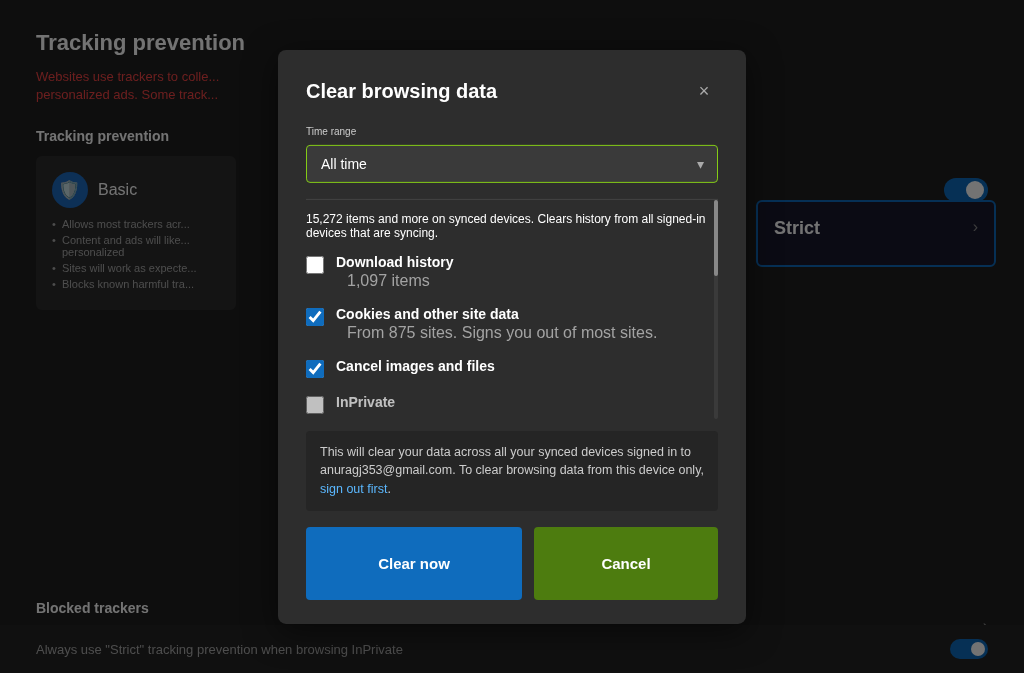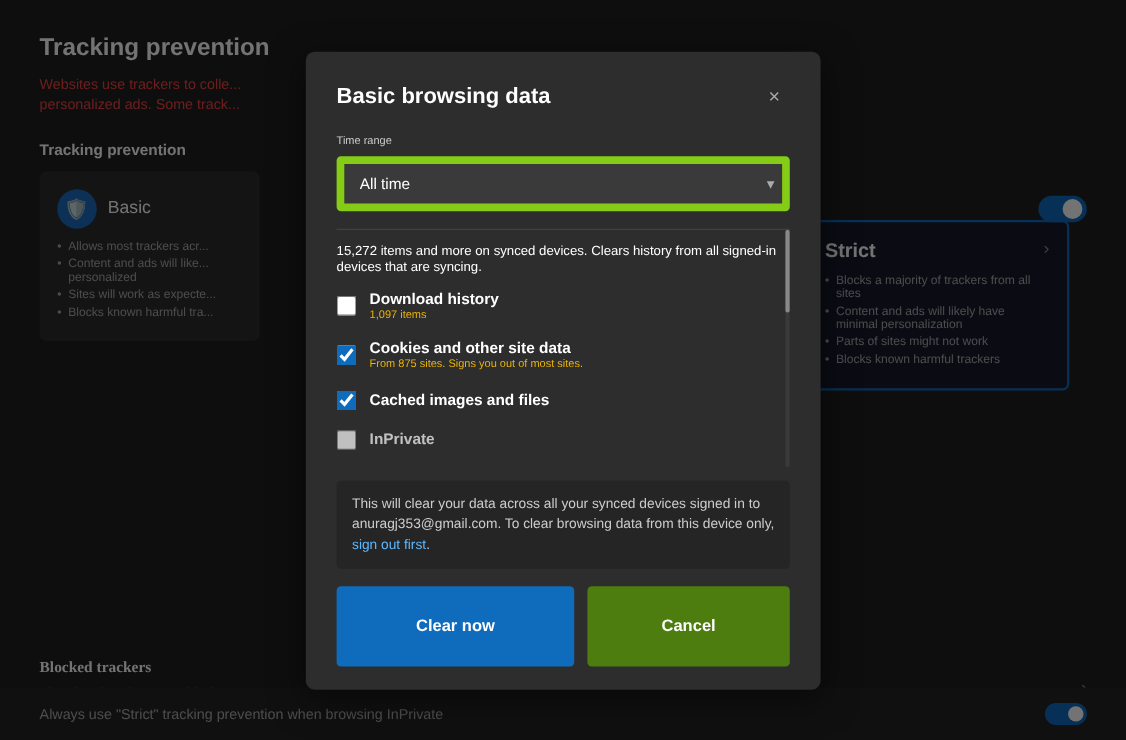--- a/index.html
+++ b/index.html
@@ -100,37 +100,36 @@
       left: 0;
     }
 
     .strict-card {
       background: #1a1a2e;
       border: 2px solid #0f6cbd;
       border-radius: 6px;
       padding: 16px;
       width: 240px;
       position: absolute;
-      right: 52px;
+      right: 28px;
       top: 200px;
     }
 
     .strict-card-title {
       font-size: 18px;
       font-weight: 600;
       color: #ffffff;
       margin-bottom: 10px;
     }
 
     .blocked-title {
       font-size: 14px;
       font-weight: 600;
       color: #ffffff;
       margin-bottom: 7px;
-      font-family: Liberation Serif, serif;
     }
 
     .blocked-subtitle {
       font-size: 12px;
       color: #888;
       margin-bottom: 14px;
     }
 
     .exceptions-title {
       font-size: 14px;
@@ -264,21 +263,21 @@
     }
 
     .select-wrapper {
       position: relative;
       margin-bottom: 16px;
     }
 
     .select-box {
       width: 100%;
       background: #3a3a3a;
-      border: 7px solid #84cc16;
+      border: 1px solid #84cc16;
       border-radius: 4px;
       padding: 10px 40px 10px 14px;
       font-size: 14px;
       color: #ffffff;
       appearance: none;
       cursor: pointer;
       outline: none;
     }
 
     .select-arrow {
@@ -309,44 +308,45 @@
       background: #3a3a3a;
     }
 
     .checkboxes-area::-webkit-scrollbar-thumb {
       background: #666;
       border-radius: 3px;
     }
 
     .checkbox-item {
       display: flex;
-      align-items: center;
+      align-items: flex-start;
       gap: 12px;
       margin-bottom: 16px;
     }
 
     .checkbox-item input[type="checkbox"] {
       width: 18px;
       height: 18px;
       margin-top: 2px;
       accent-color: #0f6cbd;
       cursor: pointer;
       flex-shrink: 0;
     }
 
     .checkbox-label {
       font-size: 14px;
       font-weight: 600;
       color: #ffffff;
     }
 
     .checkbox-sub {
-      font-size: 10px;
-      color: #eab308;
+      font-size: 16px;
+      color: #a3a3a3;
       margin-top: 2px;
+      margin-left: 11px;
     }
 
     .info-box {
       background: #252525;
       border-radius: 4px;
       padding: 12px 14px;
       margin-top: 12px;
       margin-bottom: 16px;
       font-size: 12.5px;
       color: #cccccc;
@@ -406,26 +406,20 @@
         <li>Allows most trackers acr...</li>
         <li>Content and ads will like... personalized</li>
         <li>Sites will work as expecte...</li>
         <li>Blocks known harmful tra...</li>
       </ul>
     </div>
   </div>
 
   <div class="strict-card">
     <div class="strict-card-title">Strict</div>
-    <ul class="card-bullets">
-      <li>Blocks a majority of trackers from all sites</li>
-      <li>Content and ads will likely have minimal personalization</li>
-      <li>Parts of sites might not work</li>
-      <li>Blocks known harmful trackers</li>
-    </ul>
     <div style="position:absolute;right:16px;top:16px;">
       <span class="chevron">›</span>
     </div>
   </div>
 
   <div style="position:absolute;top:178px;right:36px;">
     <div class="toggle"></div>
   </div>
 
   <div style="margin-top:280px;">
@@ -448,21 +442,21 @@
 
 <div class="bottom-bar">
   <span>Always use "Strict" tracking prevention when browsing InPrivate</span>
   <div class="toggle-small"></div>
 </div>
 
 <div class="overlay"></div>
 
 <div class="modal">
   <div class="modal-header">
-    <h2 class="modal-title">Basic browsing data</h2>
+    <h2 class="modal-title">Clear browsing data</h2>
     <button class="close-btn">×</button>
   </div>
 
   <div class="field-label">Time range</div>
   <div class="select-wrapper">
     <select class="select-box">
       <option>All time</option>
       <option>Last hour</option>
       <option>Last 24 hours</option>
       <option>Last 7 days</option>
@@ -488,21 +482,21 @@
         <input type="checkbox" id="cookies" checked="" style="">
         <div>
           <div class="checkbox-label">Cookies and other site data</div>
           <div class="checkbox-sub">From 875 sites. Signs you out of most sites.</div>
         </div>
       </div>
 
       <div class="checkbox-item">
         <input type="checkbox" id="cached" checked="" style="">
         <div>
-          <div class="checkbox-label">Cached images and files</div>
+          <div class="checkbox-label">Cancel images and files</div>
         </div>
       </div>
 
       <div class="checkbox-item" style="opacity:0.7;">
         <input type="checkbox" id="passwords" style="">
         <div>
           <div class="checkbox-label">InPrivate</div>
         </div>
       </div>
 

